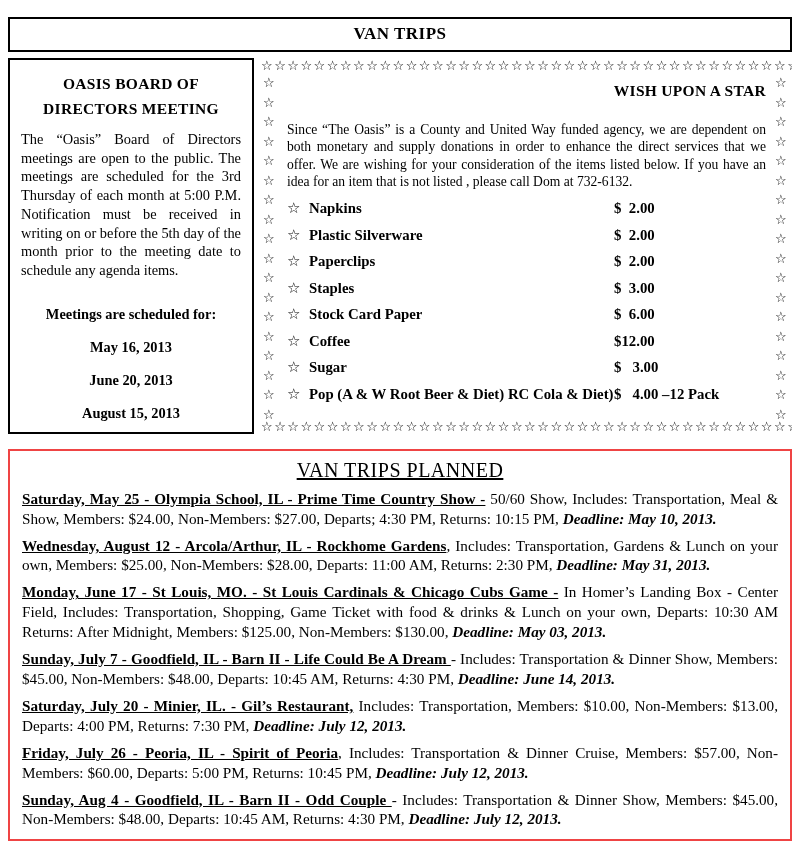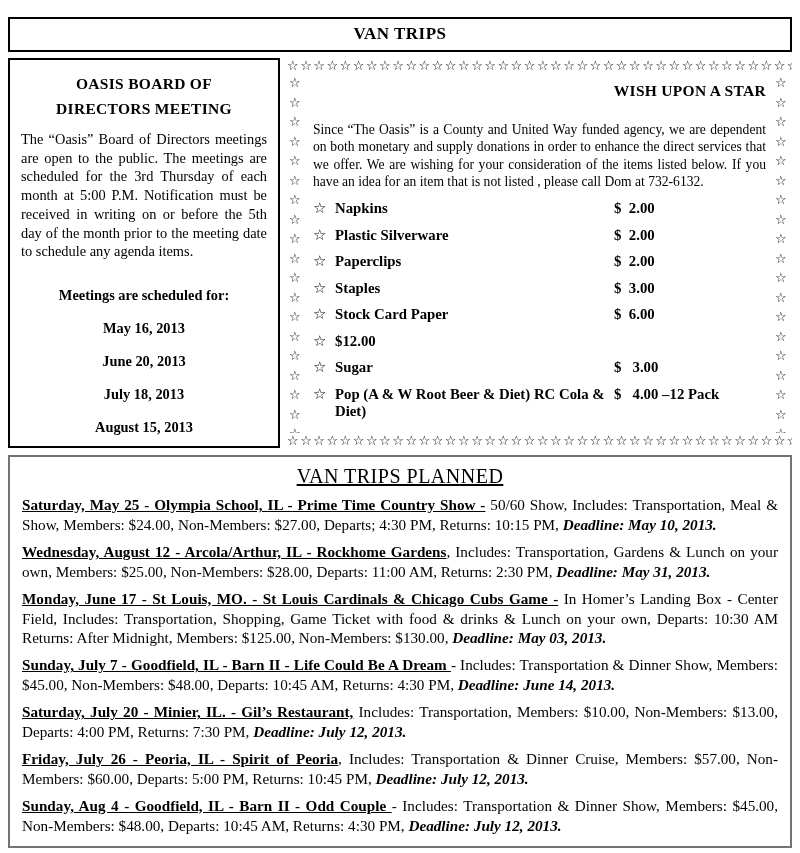--- a/index.html
+++ b/index.html
@@ -21,21 +21,21 @@
     font-weight: bold;
     font-size: 17px;
     letter-spacing: 0.5px;
   }
 
   
   .middle { display: flex; gap: 7px; margin-top: 6px; align-items: stretch; }
 
   .board-box {
     border: 2px solid #000;
-    width: 272px;
+    width: 246px;
     flex-shrink: 0;
     padding: 8px 11px 10px 11px;
   }
   .board-heading-line {
     text-align: center;
     font-weight: bold;
     font-size: 15.5px;
     margin-top: 7px;
     letter-spacing: 0.3px;
   }
@@ -108,22 +108,22 @@
     width: 22px;
     flex-shrink: 0;
     font-weight: normal;
     font-size: 15px;
   }
   .wish-label { flex: 1; min-width: 0; }
   .wish-price { flex: 0 0 152px; white-space: pre; }
 
   
   .trips-box {
-    border: 2px solid #737373;
-    margin-top: 7px;
+    border: 2px solid #ef4444;
+    margin-top: 15px;
     padding: 6px 12px 10px 12px;
   }
   .trips-title {
     text-align: center;
     font-size: 20px;
     text-decoration: underline;
     margin: 2px 0 4px 0;
     letter-spacing: 0.5px;
   }
   .trip {
@@ -146,21 +146,20 @@
 
   <div class="middle">
 
     <div class="board-box">
       <div class="board-heading-line">OASIS BOARD OF</div>
       <div class="board-heading-line">DIRECTORS MEETING</div>
       <div class="board-body">The “Oasis” Board of Directors meetings are open to the public.  The meetings are scheduled for the 3rd Thursday of each month at 5:00 P.M.  Notification must be received in writing on or before the 5th day of the month prior to the meeting date to schedule any agenda items.</div>
       <div class="schedule-label">Meetings are scheduled for:</div>
       <div class="meeting-date">May 16, 2013</div>
       <div class="meeting-date">June 20, 2013</div>
-      <div class="meeting-date">July 18, 2013</div>
       <div class="meeting-date">August 15, 2013</div>
     </div>
 
     <div class="star-box">
       <div class="star-edge-h star-edge-top">☆☆☆☆☆☆☆☆☆☆☆☆☆☆☆☆☆☆☆☆☆☆☆☆☆☆☆☆☆☆☆☆☆☆☆☆☆☆☆☆☆☆☆☆☆☆☆☆☆☆☆☆☆☆☆☆☆☆☆☆☆☆☆☆☆☆☆☆☆☆</div>
       <div class="star-edge-h star-edge-bottom">☆☆☆☆☆☆☆☆☆☆☆☆☆☆☆☆☆☆☆☆☆☆☆☆☆☆☆☆☆☆☆☆☆☆☆☆☆☆☆☆☆☆☆☆☆☆☆☆☆☆☆☆☆☆☆☆☆☆☆☆☆☆☆☆☆☆☆☆☆☆</div>
       <div class="star-edge-v star-edge-left">☆☆☆☆☆☆☆☆☆☆☆☆☆☆☆☆☆☆☆☆☆☆☆☆☆☆☆☆☆☆☆☆☆☆☆☆☆☆☆☆</div>
       <div class="star-edge-v star-edge-right">☆☆☆☆☆☆☆☆☆☆☆☆☆☆☆☆☆☆☆☆☆☆☆☆☆☆☆☆☆☆☆☆☆☆☆☆☆☆☆☆</div>
 
       <div class="wish-title">WISH UPON A STAR</div>
@@ -187,20 +186,21 @@
           <span class="wish-label">Staples</span>
           <span class="wish-price">$  3.00</span>
         </div>
         <div class="wish-item">
           <span class="star-bullet">☆</span>
           <span class="wish-label">Stock Card Paper</span>
           <span class="wish-price">$  6.00</span>
         </div>
         <div class="wish-item">
           <span class="star-bullet">☆</span>
+          <span class="wish-label">Coffee</span>
           <span class="wish-price">$12.00</span>
         </div>
         <div class="wish-item">
           <span class="star-bullet">☆</span>
           <span class="wish-label">Sugar</span>
           <span class="wish-price">$   3.00</span>
         </div>
         <div class="wish-item">
           <span class="star-bullet">☆</span>
           <span class="wish-label">Pop (A &amp; W Root Beer &amp; Diet) RC Cola &amp; Diet)</span>

